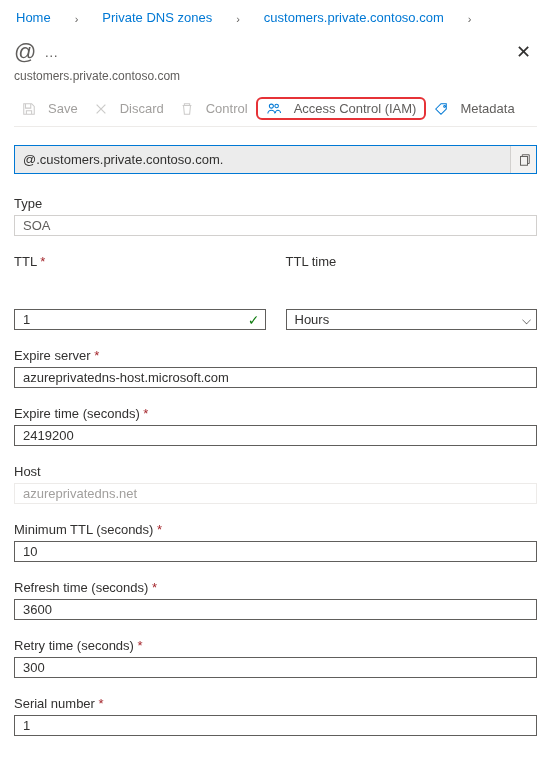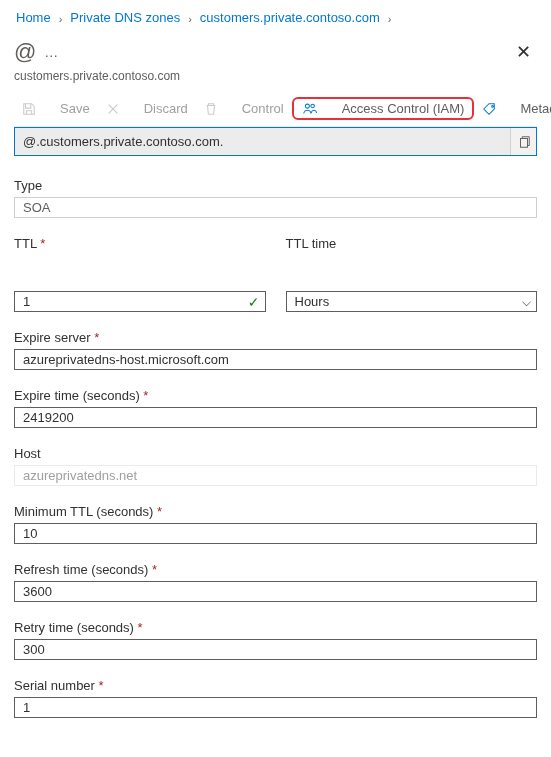--- a/index.html
+++ b/index.html
@@ -6,44 +6,44 @@
   body {
     font-family: "Segoe UI", Arial, sans-serif;
     font-size: 13px;
     color: #323130;
     background: #ffffff;
     width: 551px;
   }
   .page { padding: 8px 14px 14px 14px; }
 
   
-  .breadcrumb { display:flex; align-items:flex-end; gap:4px; font-size:13px; color:#0078d4; padding: 2px 0 6px 2px; }
+  .breadcrumb { display:flex; align-items:flex-end; gap:20px; font-size:13px; color:#0078d4; padding: 2px 0 6px 2px; }
   .breadcrumb a { color:#0078d4; text-decoration:none; cursor:pointer; }
   .chev { color:#605e5c; font-size:11px; padding:0 4px; }
 
   
   .hdr { display:flex; align-items:center; justify-content:space-between; margin-top:6px; }
   .hdr-left { display:flex; align-items:center; gap:8px; }
   .at { font-size:22px; color:#605e5c; }
   .dots { color:#605e5c; cursor:pointer; font-size:14px; letter-spacing:1px; }
   .close { font-size:18px; color:#323130; cursor:pointer; padding:4px 6px; }
   .subtitle { font-size:12px; color:#605e5c; margin-top:2px; }
 
   
   .toolbar { display:flex; align-items:center; gap:0; margin-top:14px; border-bottom:1px solid #edebe9; padding-bottom:6px; }
-  .tbtn { display:flex; align-items:center; gap:24px; padding:4px 8px; color:#605e5c; cursor:pointer; font-size:13px; }
+  .tbtn { display:flex; align-items:center; gap:12px; padding:4px 8px; color:#605e5c; cursor:pointer; font-size:13px; }
   .tbtn svg { flex-shrink:0; }
   .tbtn.disabled { color:#a19f9d; }
   .tbtn.disabled svg { opacity:0.55; }
   .tbtn.iam { border:2px solid #e63237; border-radius:6px; padding:2px 8px; }
   .tbtn.iam svg path { stroke:#0078d4; }
   .tbtn .lbl { white-space:nowrap; }
 
   
-  .fqdn-row { display:flex; align-items:stretch; border:1px solid #0078d4; }
+  .fqdn-row { display:flex; align-items:stretch; margin-top:18px; border:1px solid #0078d4; }
   .fqdn-val { flex:1; background:#ececec; padding:6px 8px; color:#323130; font-size:13px; }
   .copybtn { width:26px; background:#f3f2f1; display:flex; align-items:center; justify-content:center; border-left:1px solid #d2d0ce; cursor:pointer; }
 
   
   .form { margin-top:22px; display:flex; flex-direction:column; gap:18px; }
   .field { display:flex; flex-direction:column; gap:4px; }
   .label { font-size:13px; color:#323130; }
   .req::after { content:" *"; color:#a4262c; }
   .input {
     width:100%; height:21px; border:1px solid #605e5c; padding:4px 8px;

